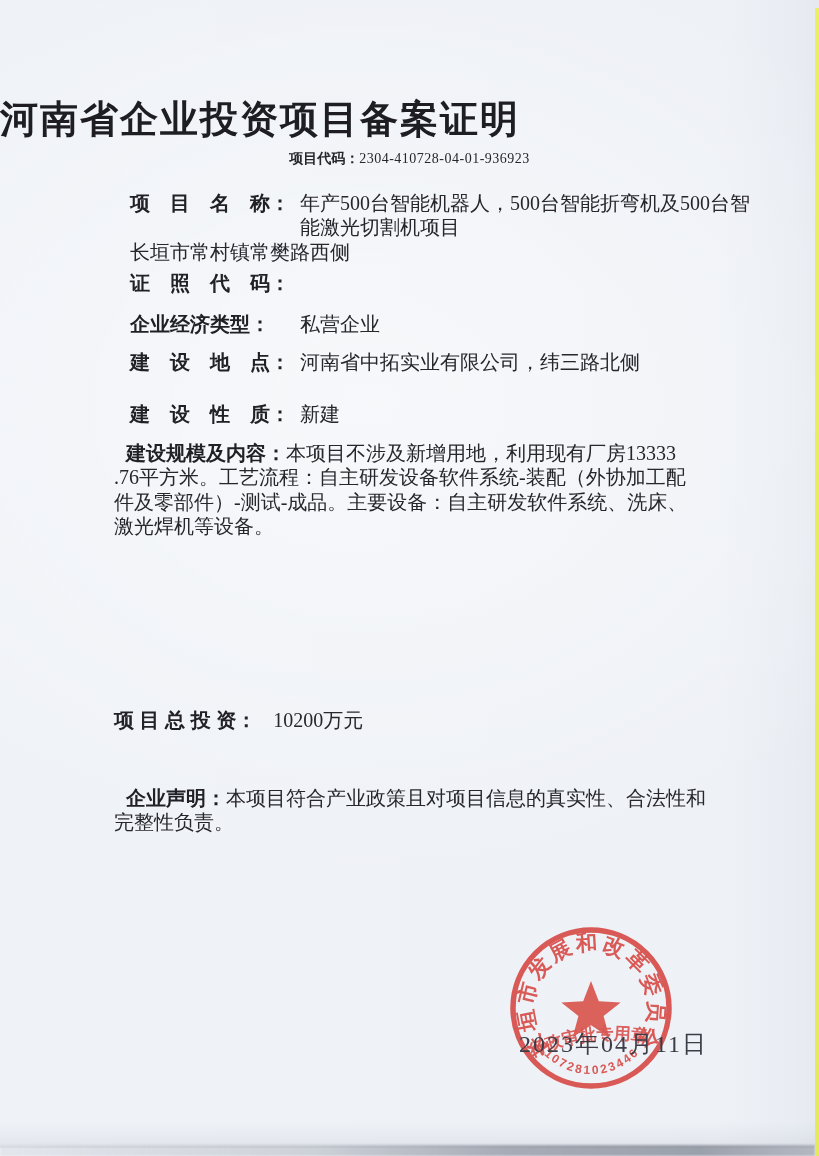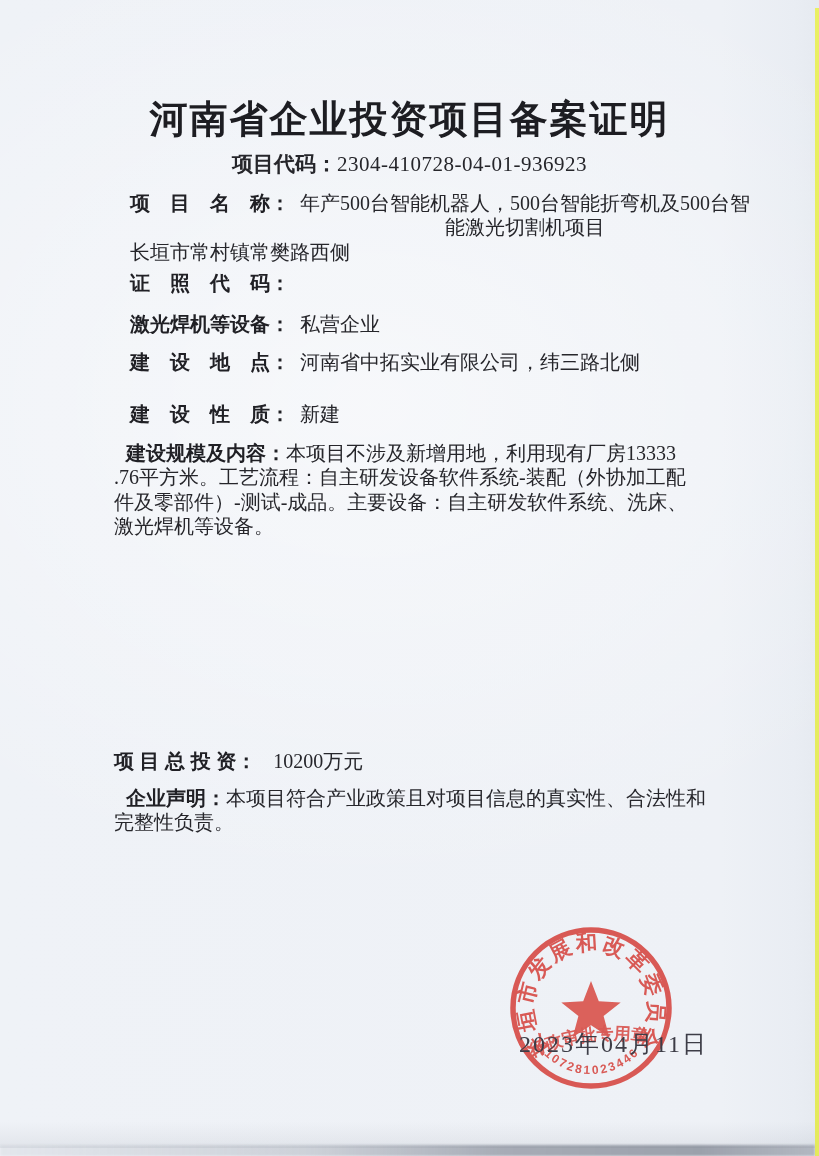--- a/index.html
+++ b/index.html
@@ -15,39 +15,39 @@
   
   .edge-stripe{position:absolute;top:8px;right:0;width:4px;height:1148px;
     background:linear-gradient(180deg,#eaf055 0%,#e7ee52 40%,#e4ea4e 100%);opacity:.92;}
   .bottom-shadow{position:absolute;left:0;right:4px;bottom:0;height:11px;
     background:linear-gradient(90deg, rgba(130,136,148,.10) 0%, rgba(120,127,140,.28) 38%,
       rgba(96,103,118,.50) 62%, rgba(88,95,110,.55) 86%, rgba(100,106,120,.40) 100%);
     filter:blur(1px);}
   .bottom-haze{position:absolute;left:0;right:4px;bottom:8px;height:26px;
     background:linear-gradient(180deg, rgba(140,146,158,0) 0%, rgba(140,146,158,.14) 100%);}
 
-  .title{position:absolute;left:0;top:94px;width:819px;text-align:center;
+  .title{position:absolute;left:0;top:94px;width:819px;text-align:left;
     font-family:"Liberation Sans", sans-serif;font-weight:700;font-size:38px;
     letter-spacing:2px;color:#1d1d22;}
-  .code-line{position:absolute;left:0;top:150px;width:819px;text-align:center;font-size:21px;}
+  .code-line{position:absolute;left:0;top:150px;width:819px;text-align:center;font-size:14px;}
   .code-line .lbl{font-family:"Liberation Sans", sans-serif;font-weight:700;}
   .code-line .val{font-family:"Liberation Serif", serif;letter-spacing:.5px;}
 
   .frow{position:absolute;left:130px;width:660px;font-size:20px;line-height:24px;
     display:flex;align-items:flex-start;white-space:nowrap;}
   .frow .lbl{flex:0 0 170px;width:170px;font-family:"Liberation Sans", sans-serif;
     font-weight:700;color:#202025;}
-  .frow .val{font-family:"Liberation Serif", serif;text-align:center;}
+  .frow .val{font-family:"Liberation Serif", serif;}
   .vlines div{white-space:nowrap;}
 
   .para{position:absolute;left:114px;width:620px;font-size:20px;line-height:24.3px;}
   .para .lbl{font-family:"Liberation Sans", sans-serif;font-weight:700;color:#202025;margin-left:12px;}
   .para div{white-space:nowrap;}
 
-  .inv-row{position:absolute;left:114px;top:748px;font-size:20px;white-space:nowrap;}
+  .inv-row{position:absolute;left:114px;top:707px;font-size:20px;white-space:nowrap;}
   .inv-row .lbl{font-family:"Liberation Sans", sans-serif;font-weight:700;color:#202025;}
   .inv-row .val{margin-left:17px;font-family:"Liberation Serif", serif;}
 
   .seal{position:absolute;left:496px;top:913px;width:190px;height:190px;opacity:.88;}
   .seal text{fill:#d6453f;}
   .date{position:absolute;left:519px;top:1028px;z-index:6;
     font-family:"Liberation Serif", serif;font-size:24px;letter-spacing:2px;
     color:#3d3d47;text-align:right;}
 </style>
 </head>
@@ -71,21 +71,21 @@
 
   <div class="frow" style="top:240px">
     <span class="val">长垣市常村镇常樊路西侧</span>
   </div>
 
   <div class="frow" style="top:271px">
     <span class="lbl">证　照　代　码：</span>
   </div>
 
   <div class="frow" style="top:312px">
-    <span class="lbl">激光焊机等设备：</span>
+    <span class="lbl">企业经济类型：</span>
     <span class="val">私营企业</span>
   </div>
 
   <div class="frow" style="top:350px">
     <span class="lbl">建　设　地　点：</span>
     <span class="val">河南省中拓实业有限公司，纬三路北侧</span>
   </div>
 
   <div class="frow" style="top:402px">
     <span class="lbl">建　设　性　质：</span>

